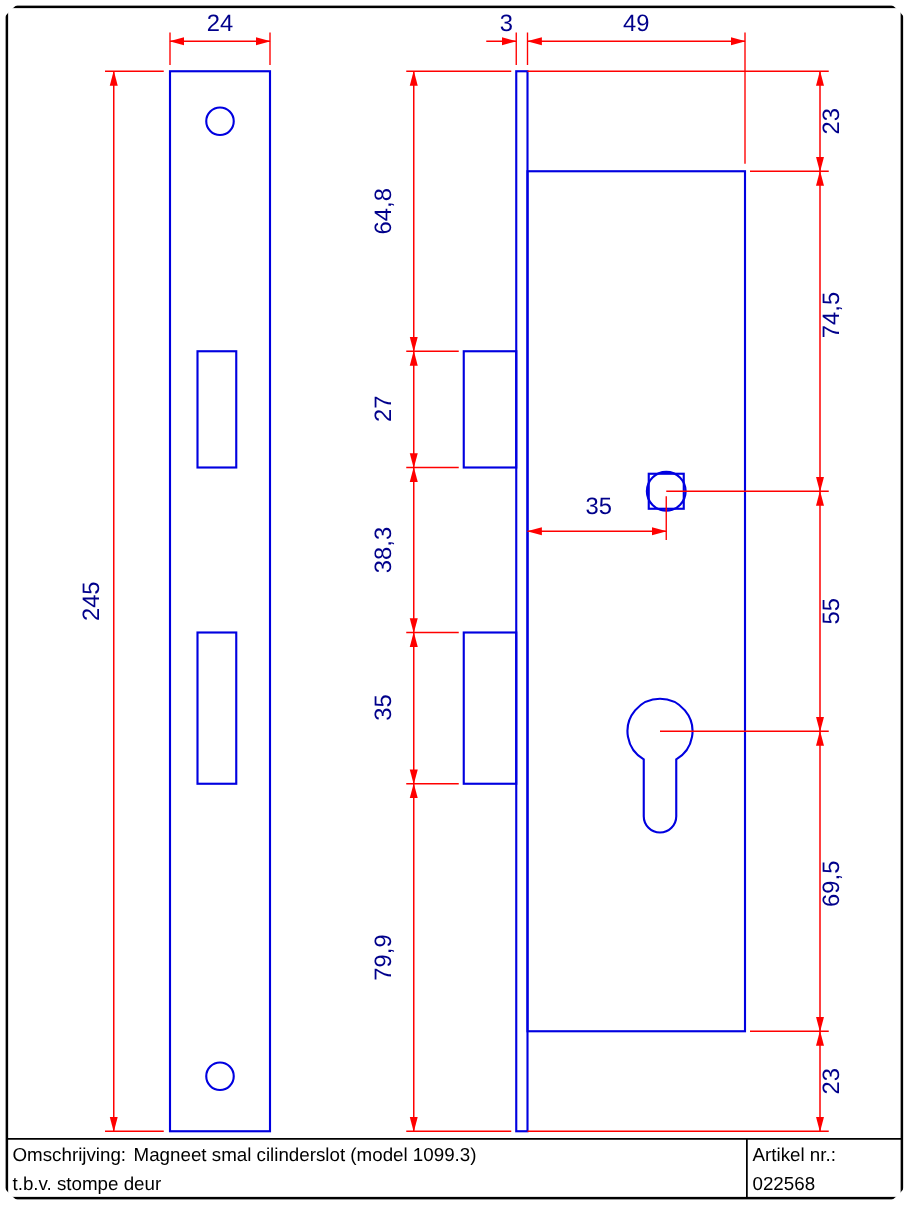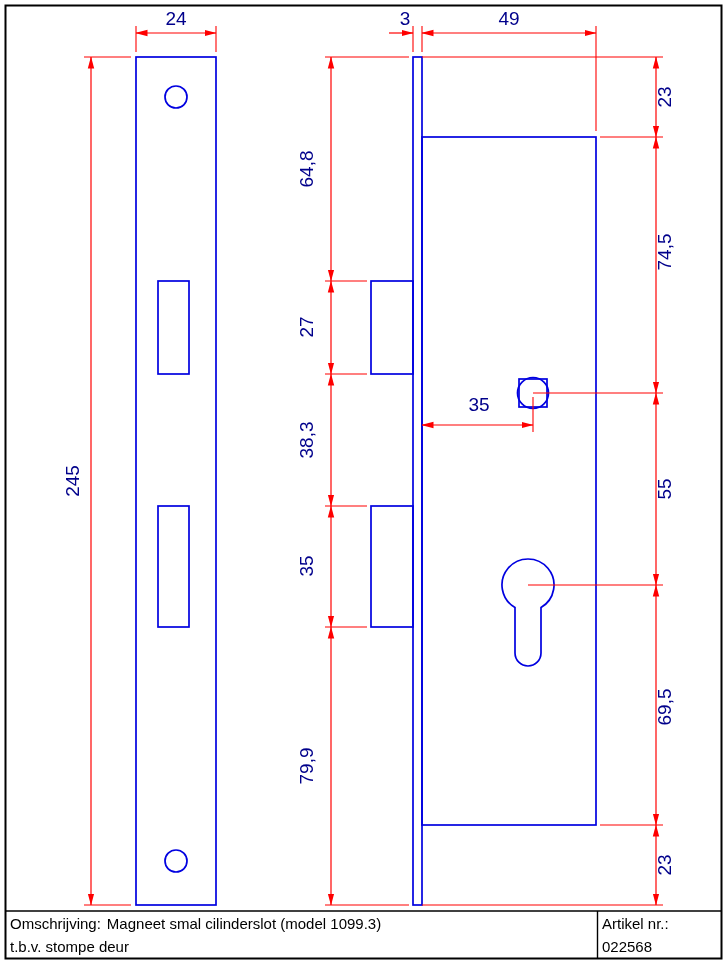--- a/index.html
+++ b/index.html
@@ -1,16 +1,16 @@
 <!DOCTYPE html>
 <html><head>
 <meta charset="utf-8">
 <style>
   html,body{margin:0;padding:0;background:#ffffff;}
-  .page{width:727px;height:964px;background:#ffffff;position:relative;font-family:"Liberation Sans",sans-serif;overflow:hidden;}
+  .page{width:727px;height:964px;background:#ffffff;position:relative;font-family:"Liberation Sans",sans-serif;overflow:hidden;border-radius:28px;}
   svg{display:block;}
   .frame{stroke:#000000;stroke-width:2;fill:none;}
   .tbline{stroke:#000000;stroke-width:1.4;}
   .part{stroke:#0000e0;stroke-width:1.7;fill:none;stroke-linejoin:miter;}
   .dim{stroke:#ff0000;stroke-width:1.2;fill:none;}
   .ext{stroke:#ff0000;stroke-width:1.1;fill:none;}
   text.dimt{font-family:"Liberation Sans",sans-serif;font-size:19px;fill:#00008b;}
   text.tbt{font-family:"Liberation Sans",sans-serif;font-size:15px;fill:#000000;}
 </style>
 </head>

